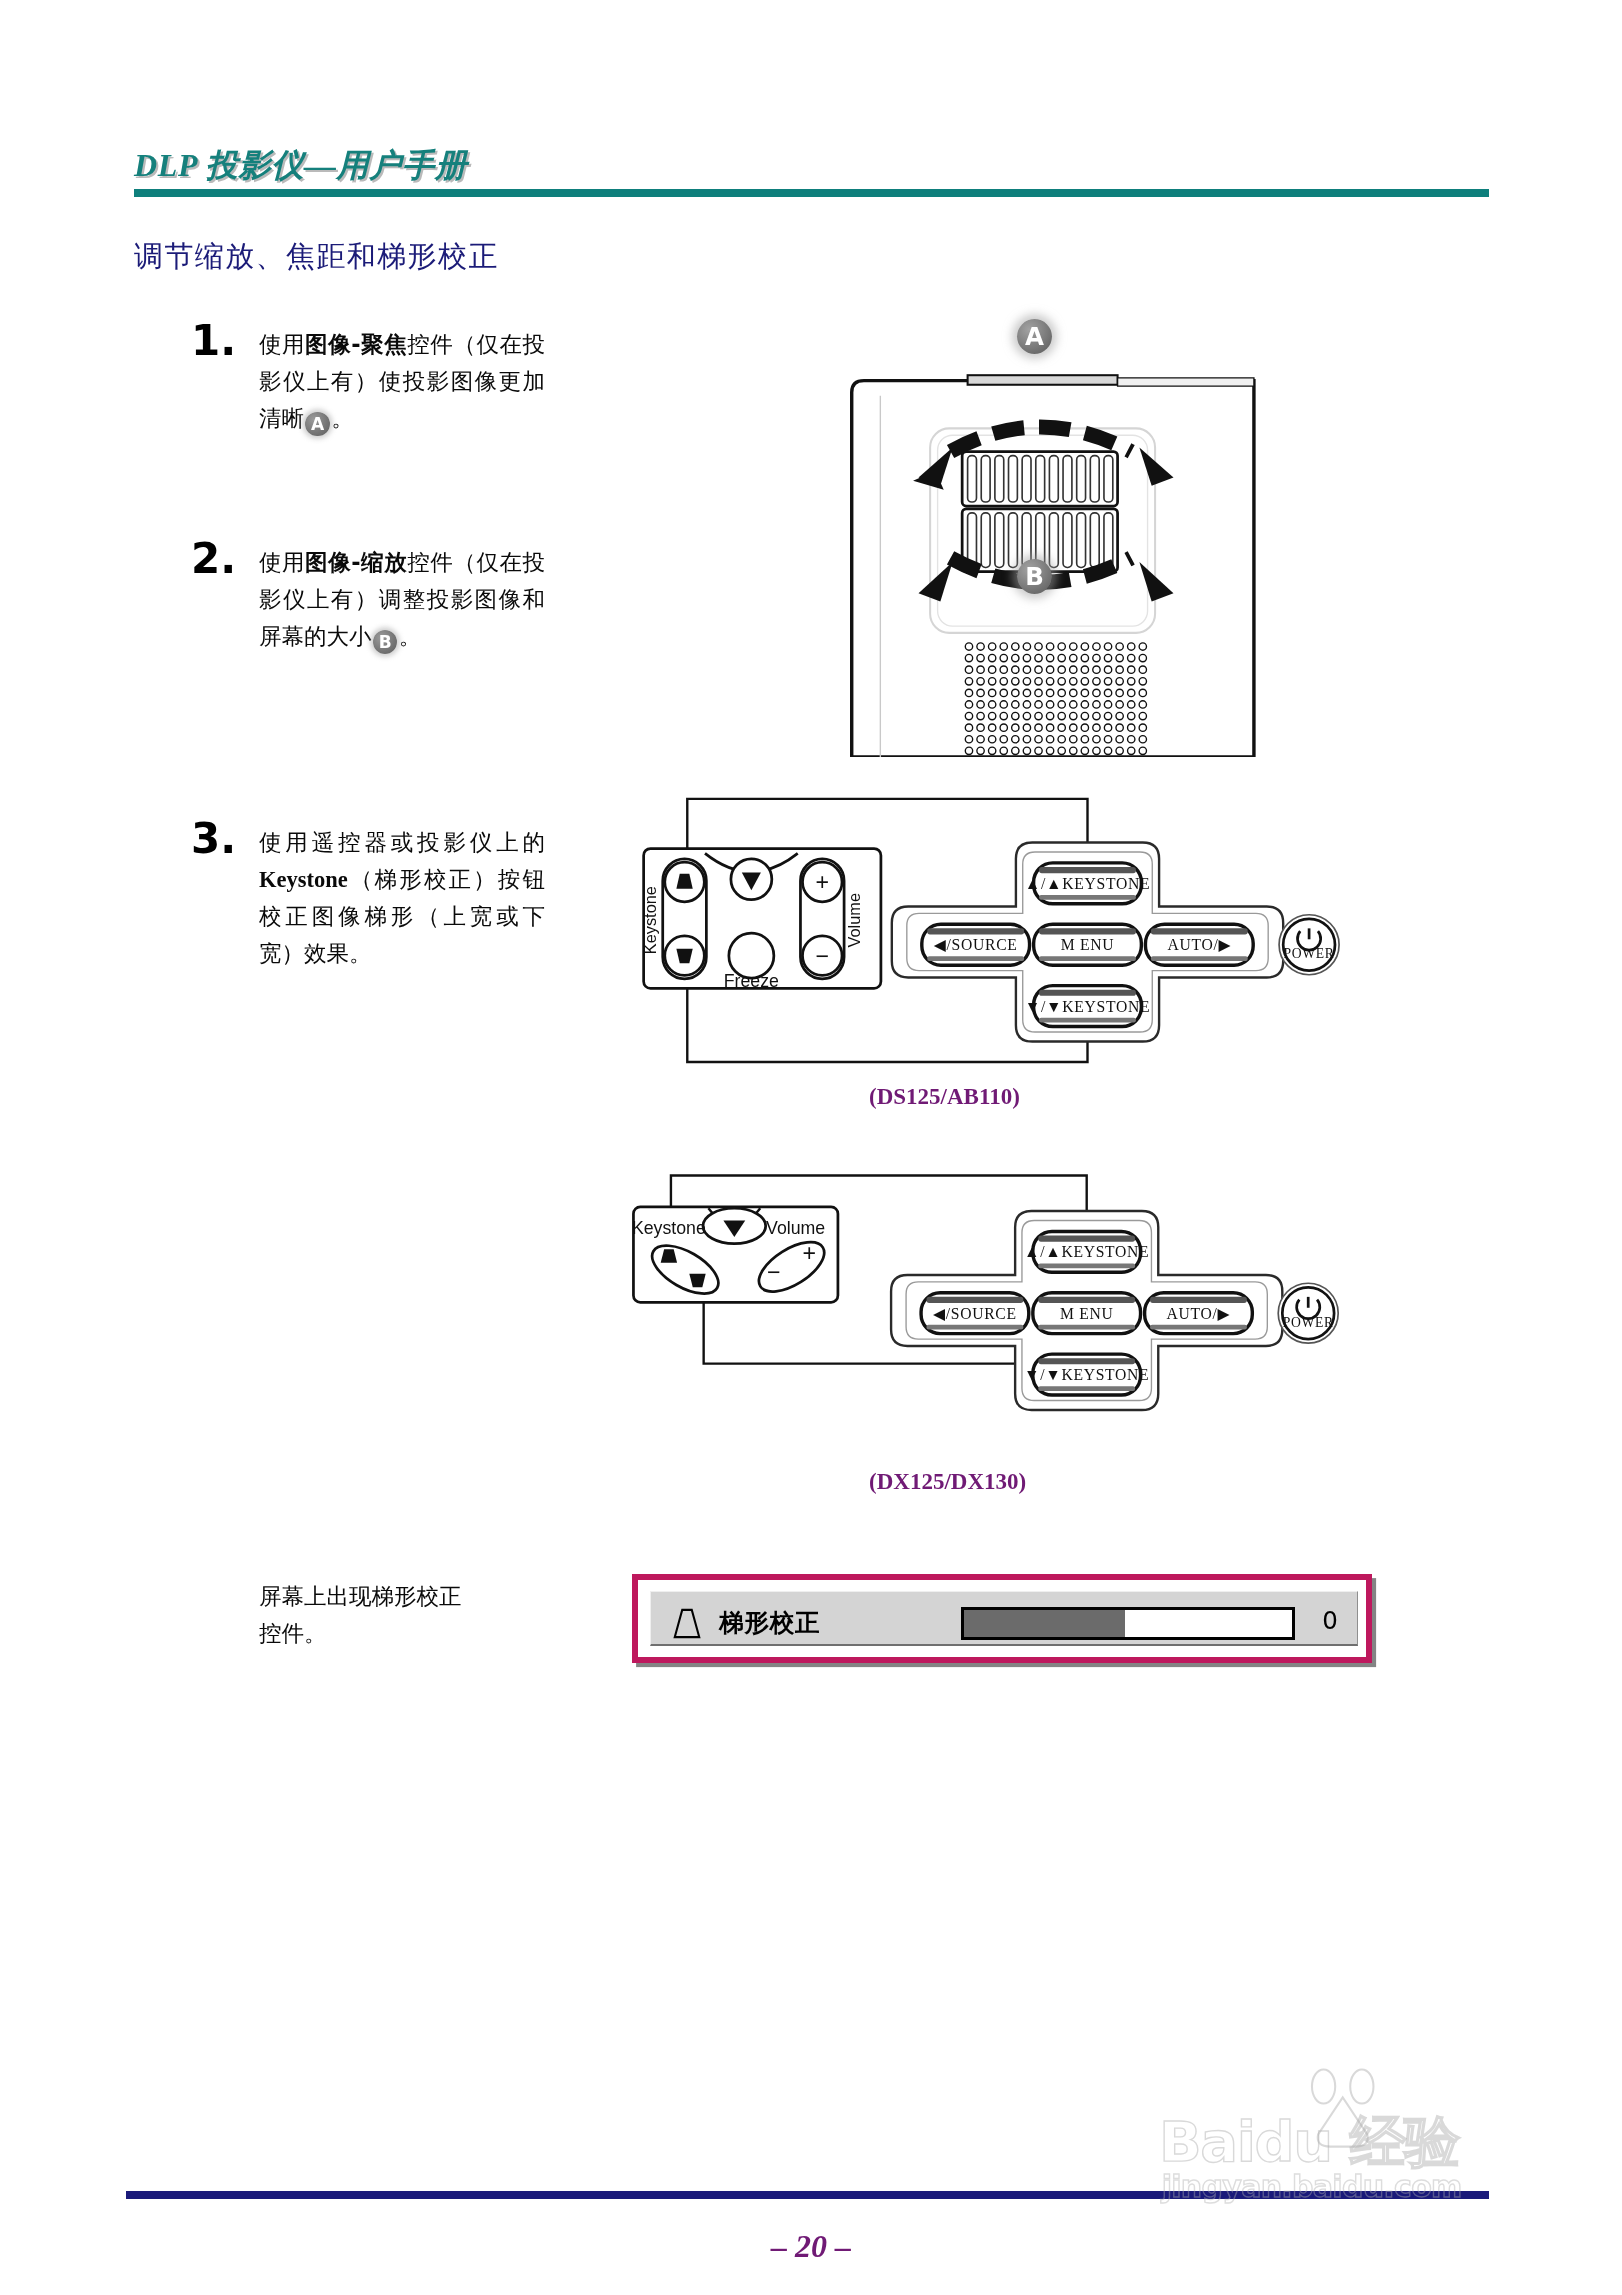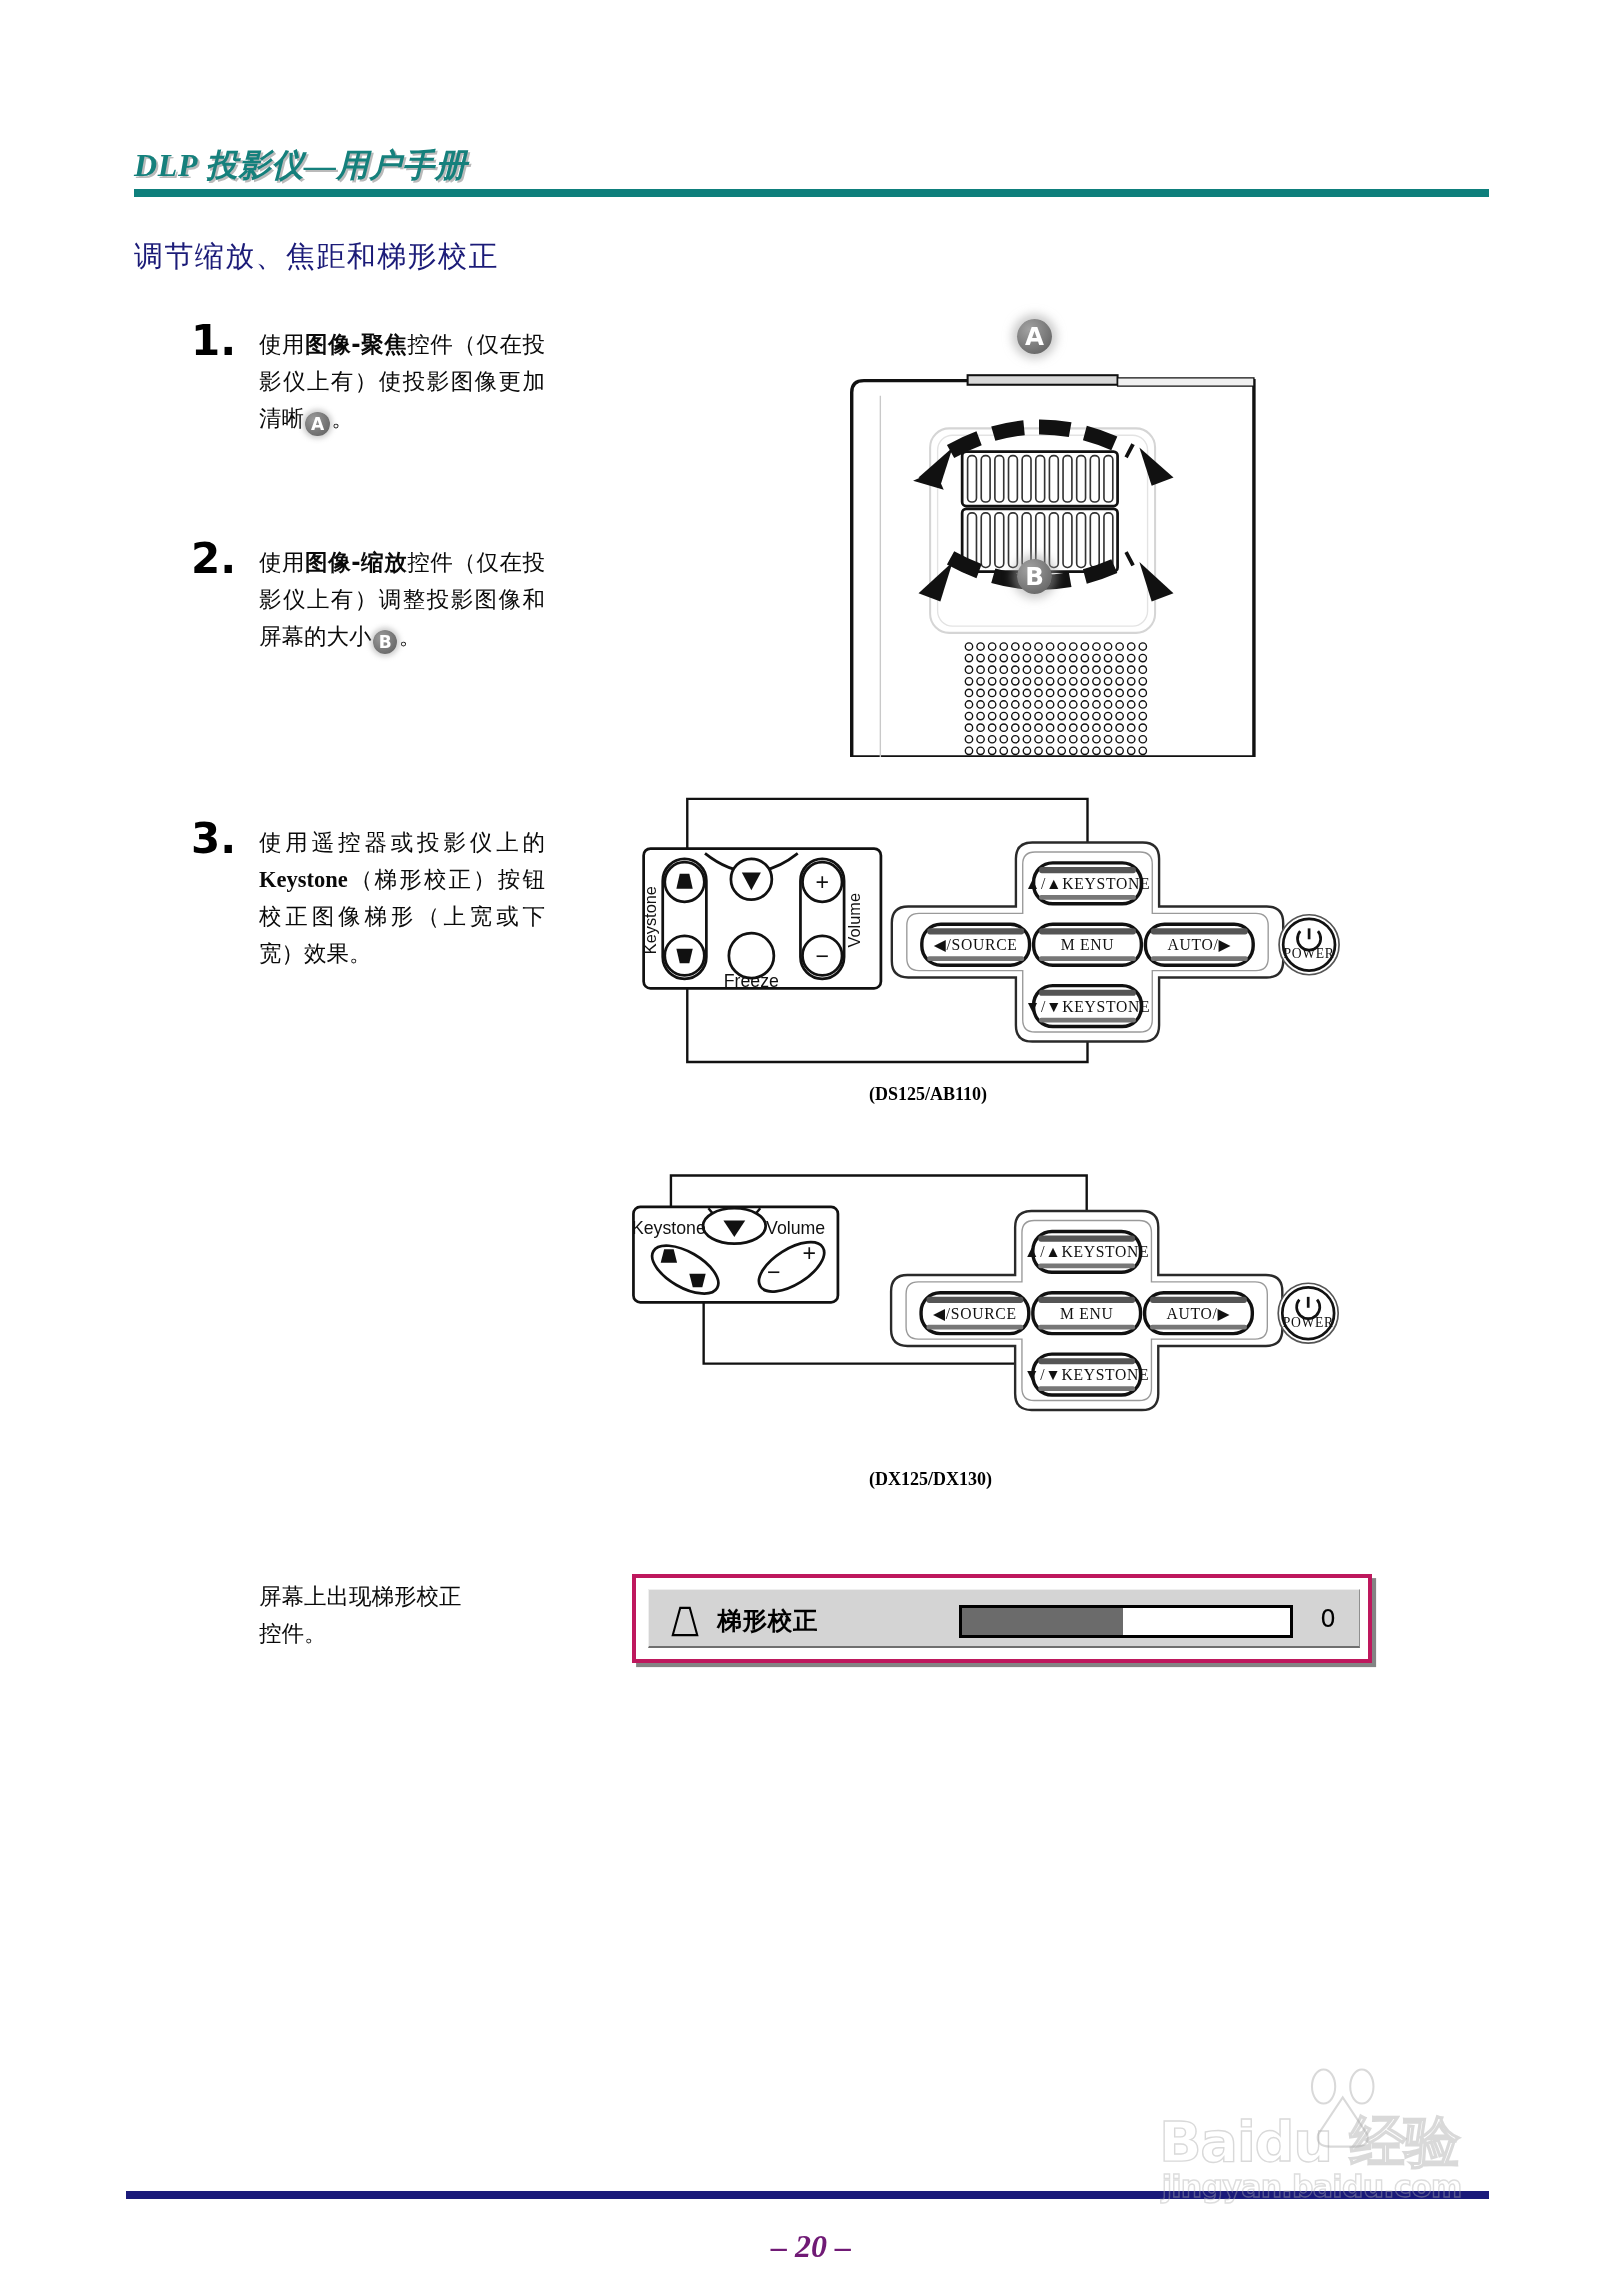--- a/index.html
+++ b/index.html
@@ -137,34 +137,34 @@
     height: 450px;
   }
 
   
   .fig-panel { position: absolute; }
 
   .model-caption {
     position: absolute;
     font-family: "Liberation Serif", "DejaVu Serif", serif;
     font-weight: bold;
-    font-size: 18px;
-    color: #000000;
+    font-size: 23px;
+    color: #701a75;
     white-space: nowrap;
   }
 
   
   .osd {
     position: absolute;
     left: 632px;
     top: 1574px;
     width: 740px;
     height: 89px;
     background: #ffffff;
-    border: 4px solid #be185d;
+    border: 6px solid #be185d;
     box-shadow: 4.1px 4.1px 0 rgba(110,110,110,0.85);
     box-sizing: border-box;
   }
   .osd-inner {
     position: absolute;
     left: 12.3px;
     top: 11px;
     right: 8.2px;
     bottom: 11px;
     background: #d4d4d4;

